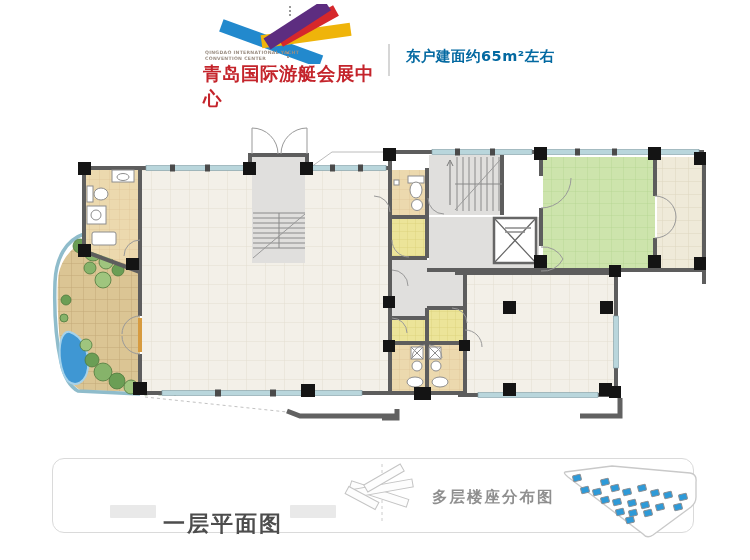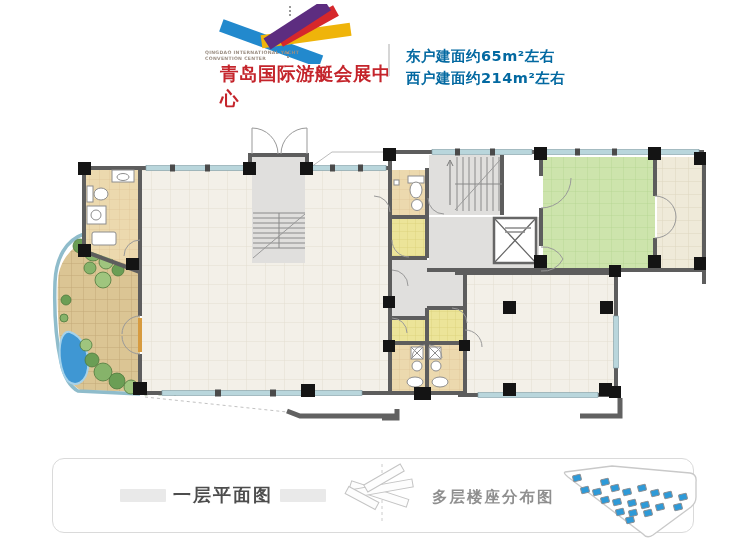--- a/index.html
+++ b/index.html
@@ -15,21 +15,21 @@
   #header-divider{left:388px;top:44px;width:2px;height:32px;background:#d6d6d6;}
   #area-text{left:406px;top:45px;font-size:14.5px;font-weight:bold;color:#0369a1;
       line-height:1.55;letter-spacing:.5px;}
   
   #footer-panel{left:52px;top:458px;width:640px;height:73px;border:1.5px solid #dadada;
       border-radius:12px;background:#fff;}
   #footer-left{left:88px;top:481px;width:270px;text-align:center;}
   #footer-buildings{font-size:11px;color:#666;letter-spacing:.5px;}
   #footer-plan-row{display:flex;align-items:center;justify-content:center;gap:7px;margin-top:2px;}
   .redact-block{width:46px;height:13px;background:#e9e9e9;border-radius:1px;}
-  #footer-plan-title{font-size:18px;font-weight:bold;color:#4d4d4d;letter-spacing:2px;}
+  #footer-plan-title{font-size:22px;font-weight:bold;color:#4d4d4d;letter-spacing:2px;margin-top:26px;}
   #footer-dist-title{left:432px;top:487px;font-size:15.5px;font-weight:bold;color:#8f8f8f;
       letter-spacing:2px;text-align:center;}
   svg{display:block;}
 </style>
 </head>
 <body>
 
 <svg class="abs" style="left:0;top:0" width="750" height="560" viewBox="0 0 750 560">
   <defs>
     <pattern id="pCream" width="19" height="19" patternUnits="userSpaceOnUse">
@@ -246,25 +246,24 @@
       <rect x="86" y="10" width="2" height="2"></rect>
       <rect x="84" y="48" width="2" height="2"></rect>
         <rect x="84" y="52" width="2" height="2"></rect>
     </g>
   </svg>
 </div>
 <div class="abs" id="logo-english">
   <div>QINGDAO INTERNATIONAL YACHT</div>
   <div>CONVENTION CENTER</div>
 </div>
-<div class="abs" id="logo-title" style="color: rgb(196, 36, 43); margin-left: 17px;">青岛国际游艇会展中心</div>
+<div class="abs" id="logo-title" style="color: rgb(196, 36, 43);">青岛国际游艇会展中心</div>
 <div class="abs" id="header-divider"></div>
 <div class="abs" id="area-text">
   <div>东户建面约65m²左右</div>
-  <div>西户建面约214m²左右</div>
 </div>
 
 <div class="abs" id="footer-panel"></div>
 
 <div class="abs" id="footer-left">
   <div id="footer-plan-row">
     <span class="redact-block"></span>
     <span id="footer-plan-title">一层平面图</span>
     <span class="redact-block"></span>
   </div>

